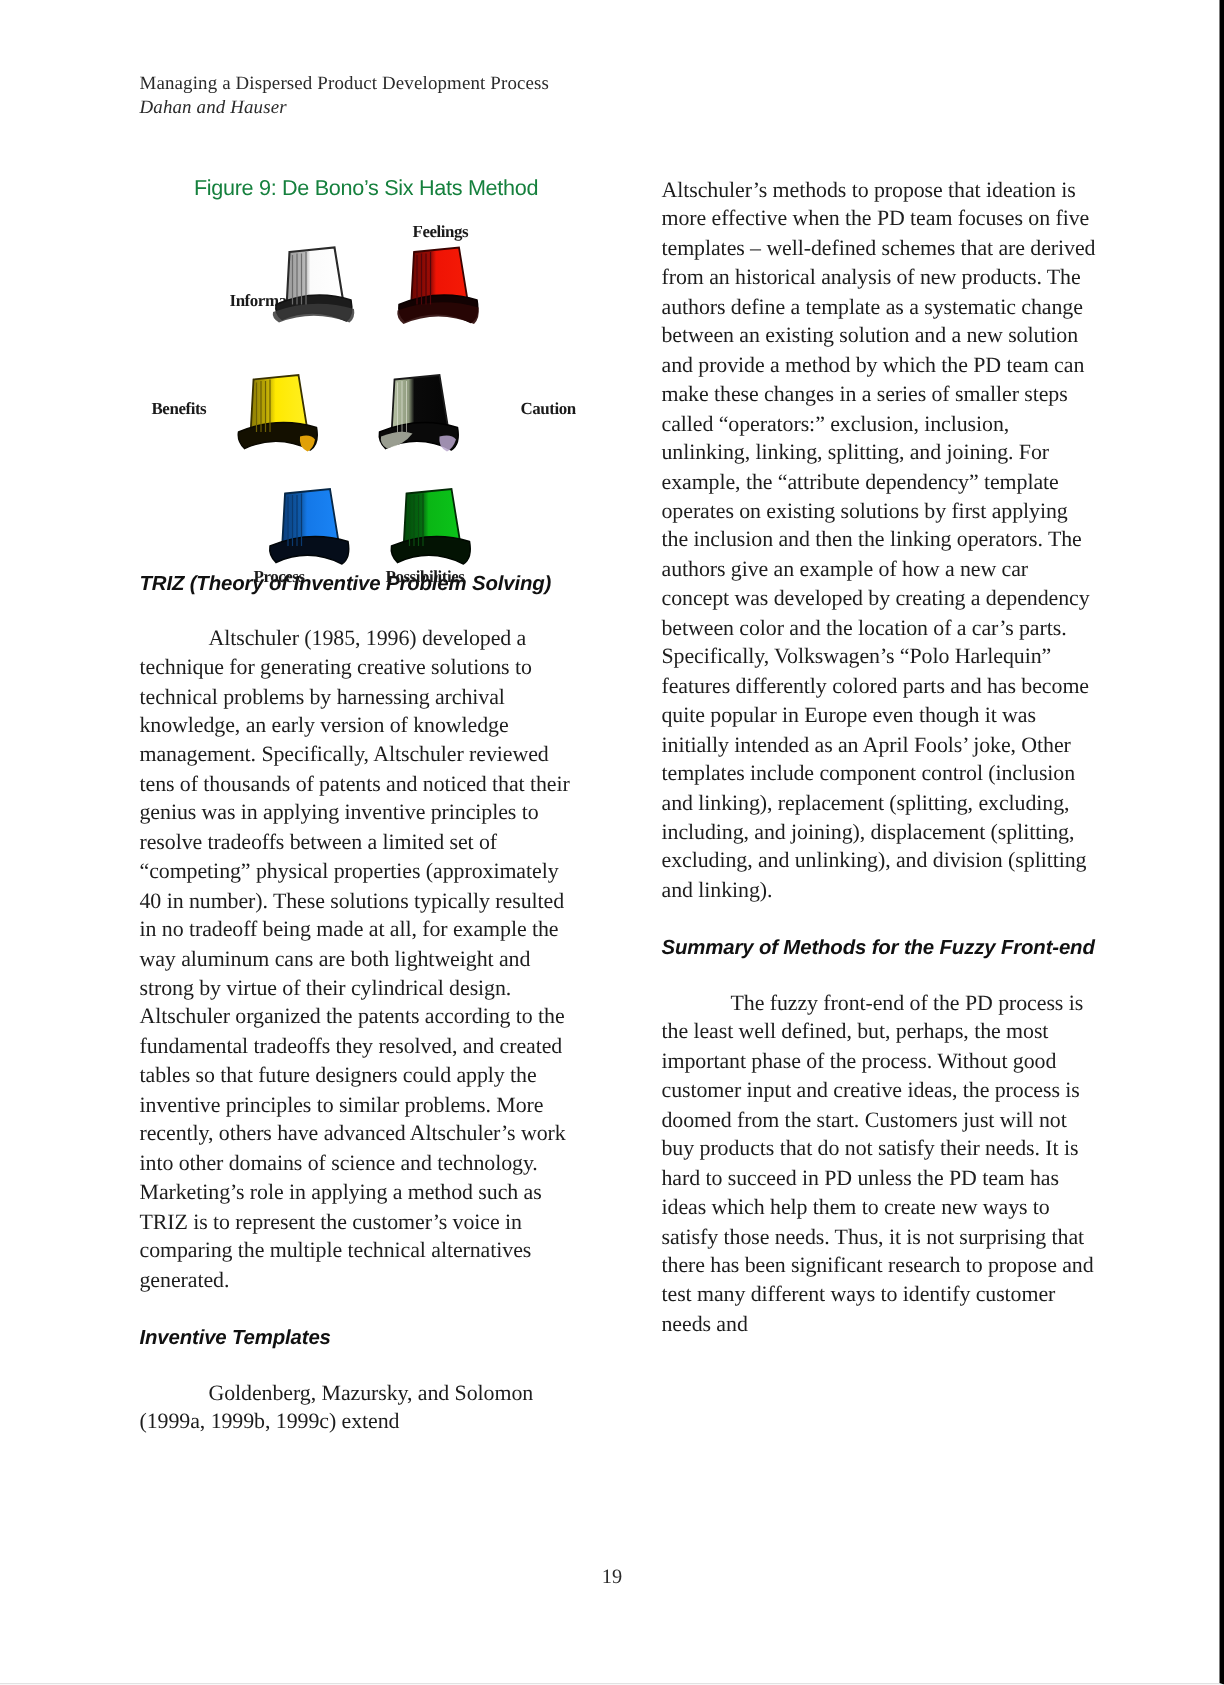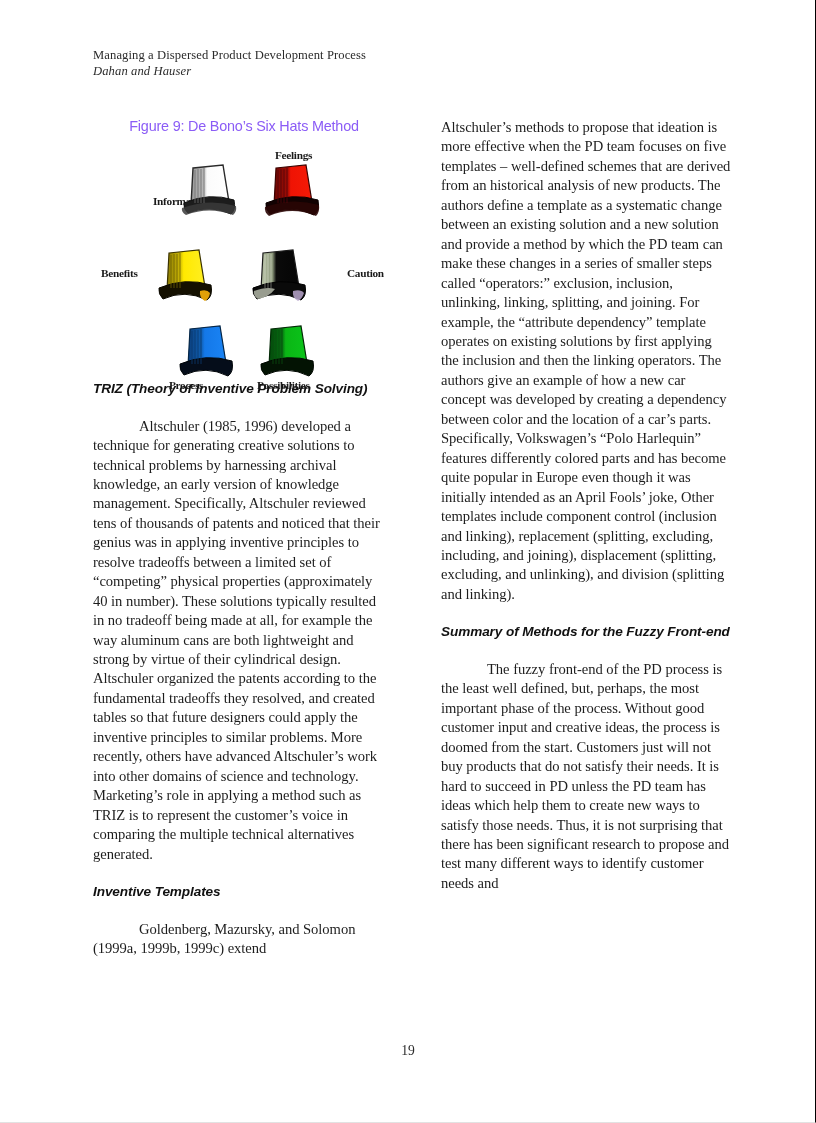--- a/index.html
+++ b/index.html
@@ -13,21 +13,21 @@
     overflow: hidden;
     font-family: "Liberation Serif", "DejaVu Serif", serif;
     color: #1a1a1a;
   }
   .page {
     position: relative;
     width: 816px;
     height: 1123px;
     background: #ffffff;
     box-sizing: border-box;
-    border-right: 1px solid #000000;
+    border-right: 3px solid #000000;
     border-bottom: 1px solid #e2e2e2;
   }
   .content {
     position: absolute;
     left: 93px;
     top: 47px;
     width: 636px;
   }
   
   .runhead-line1 {
@@ -87,21 +87,21 @@
   
   .figure {
     position: relative;
     width: 292px;
     height: 262px;
     margin: 0 0 0 0;
   }
   .fig-caption {
     font-family: "Liberation Sans", "DejaVu Sans", sans-serif;
     font-size: 14.4px;
-    color: #8b5cf6;
+    color: #15803d;
     text-align: center;
     letter-spacing: -0.2px;
     white-space: nowrap;
     margin-left: 10px;
   }
   .hat-grid {
     position: relative;
     width: 292px;
     height: 230px;
     margin-top: 7px;

